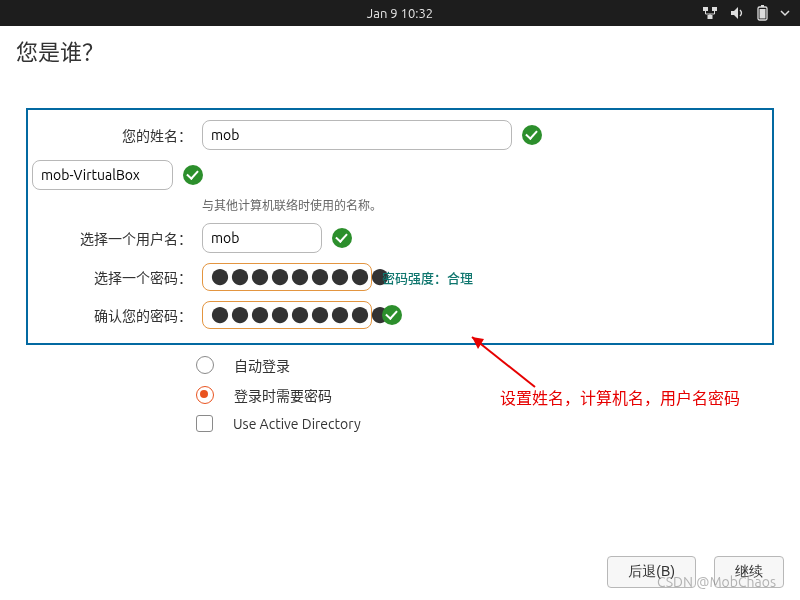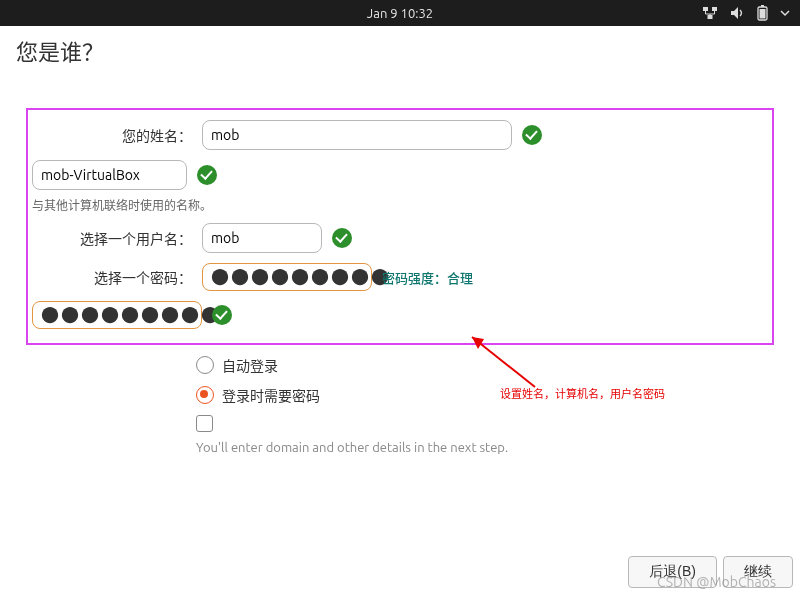--- a/index.html
+++ b/index.html
@@ -30,21 +30,21 @@
   .tray svg { display: block; }
   .heading {
     font-size: 22px;
     padding: 8px 32px 6px 16px;
   }
   .form-area {
     margin: 20px 14px 0 14px;
     padding: 16px 12px 12px 12px;
   }
   .highlight-box {
-    border: 2px solid #d946ef;
+    border: 2px solid #0369a1;
     padding: 10px 4px 10px 4px;
   }
   .row {
     display: flex;
     align-items: center;
     margin-bottom: 10px;
   }
   .label {
     width: 170px;
     text-align: right;
@@ -53,21 +53,21 @@
   }
   .textinput {
     border: 1px solid #b8b8b8;
     border-radius: 8px;
     padding: 6px 8px;
     font-size: 14px;
     font-family: inherit;
     background: #fff;
   }
   .textinput.w-name { width: 310px; }
-  .textinput.w-comp { width: 155px; }
+  .textinput.w-comp { width: 141px; }
   .textinput.w-user { width: 120px; }
   .textinput.w-pw { width: 170px; }
   .textinput.orange { border-color: #e39540; }
   .check {
     width: 20px; height: 20px;
     background: #2c8f2c;
     border-radius: 50%;
     margin-left: 10px;
     position: relative;
     flex-shrink: 0;
@@ -77,34 +77,36 @@
     position: absolute;
     left: 6px; top: 3px;
     width: 5px; height: 9px;
     border: solid #fff;
     border-width: 0 2px 2px 0;
     transform: rotate(42deg);
   }
   .hint {
     font-size: 12px;
     color: #666;
+    margin-left: 170px;
     margin-top: -4px;
     margin-bottom: 10px;
   }
   .pw-strength {
     margin-left: 10px;
     font-size: 13px;
     color: #0f766e;
     font-weight: 500;
   }
   .radio-row, .check-row {
     display: flex;
     align-items: center;
     margin-left: 170px;
     margin-bottom: 10px;
+    gap: 12px;
   }
   .radio {
     width: 18px; height: 18px;
     border: 1.5px solid #8a8a8a;
     border-radius: 50%;
     margin-right: 8px;
     position: relative;
     flex-shrink: 0;
   }
   .radio.selected { border-color: #e95420; }
@@ -125,32 +127,32 @@
   .ad-hint {
     margin-left: 170px;
     font-size: 13px;
     color: #888;
     margin-top: -2px;
   }
   .annotation {
     position: absolute;
     left: 500px; top: 385px;
     color: #e60000;
-    font-size: 11px;
+    font-size: 16px;
   }
   .arrow {
     position: absolute;
     left: 460px; top: 325px;
     pointer-events: none;
   }
   .arrow svg { overflow: visible; }
   .footer {
     position: absolute;
-    bottom: 12px; right: 7px;
-    display: flex; gap: 6px;
+    bottom: 12px; right: 16px;
+    display: flex; gap: 18px;
   }
   .btn {
     border: 1px solid #b8b8b8;
     background: #f7f7f7;
     border-radius: 4px;
     padding: 6px 20px;
     font-size: 14px;
     color: #333;
   }
   .watermark {
@@ -222,42 +224,43 @@
       <div class="check"></div>
     </div>
 
     <div class="row">
       <div class="label">选择一个密码：</div>
       <div class="textinput w-pw orange dots">●●●●●●●●●</div>
       <div class="pw-strength">密码强度：合理</div>
     </div>
 
     <div class="row" style="margin-bottom:4px">
+      <div class="label">确认您的密码：</div>
       <div class="textinput w-pw orange dots">●●●●●●●●●</div>
       <div class="check"></div>
     </div>
 
   </div>
 
   <div style="height:10px"></div>
 
   <div class="radio-row">
     <div class="radio"></div>
     <span>自动登录</span>
   </div>
 
   <div class="radio-row">
     <div class="radio selected"></div>
     <span>登录时需要密码</span>
   </div>
 
   <div class="check-row">
     <div class="cbox"></div>
-  </div>
-  <div class="ad-hint">You'll enter domain and other details in the next step.</div>
+    <span>Use Active Directory</span>
+  </div>
 </div>
 
 <div class="arrow">
   <svg width="90" height="70" viewBox="0 0 90 70">
     <line x1="75" y1="62" x2="12" y2="12" stroke="#e60000" stroke-width="2"></line>
     <polygon points="12,12 24,14 18,24" fill="#e60000"></polygon>
   </svg>
 </div>
 <div class="annotation">设置姓名，计算机名，用户名密码</div>
 

